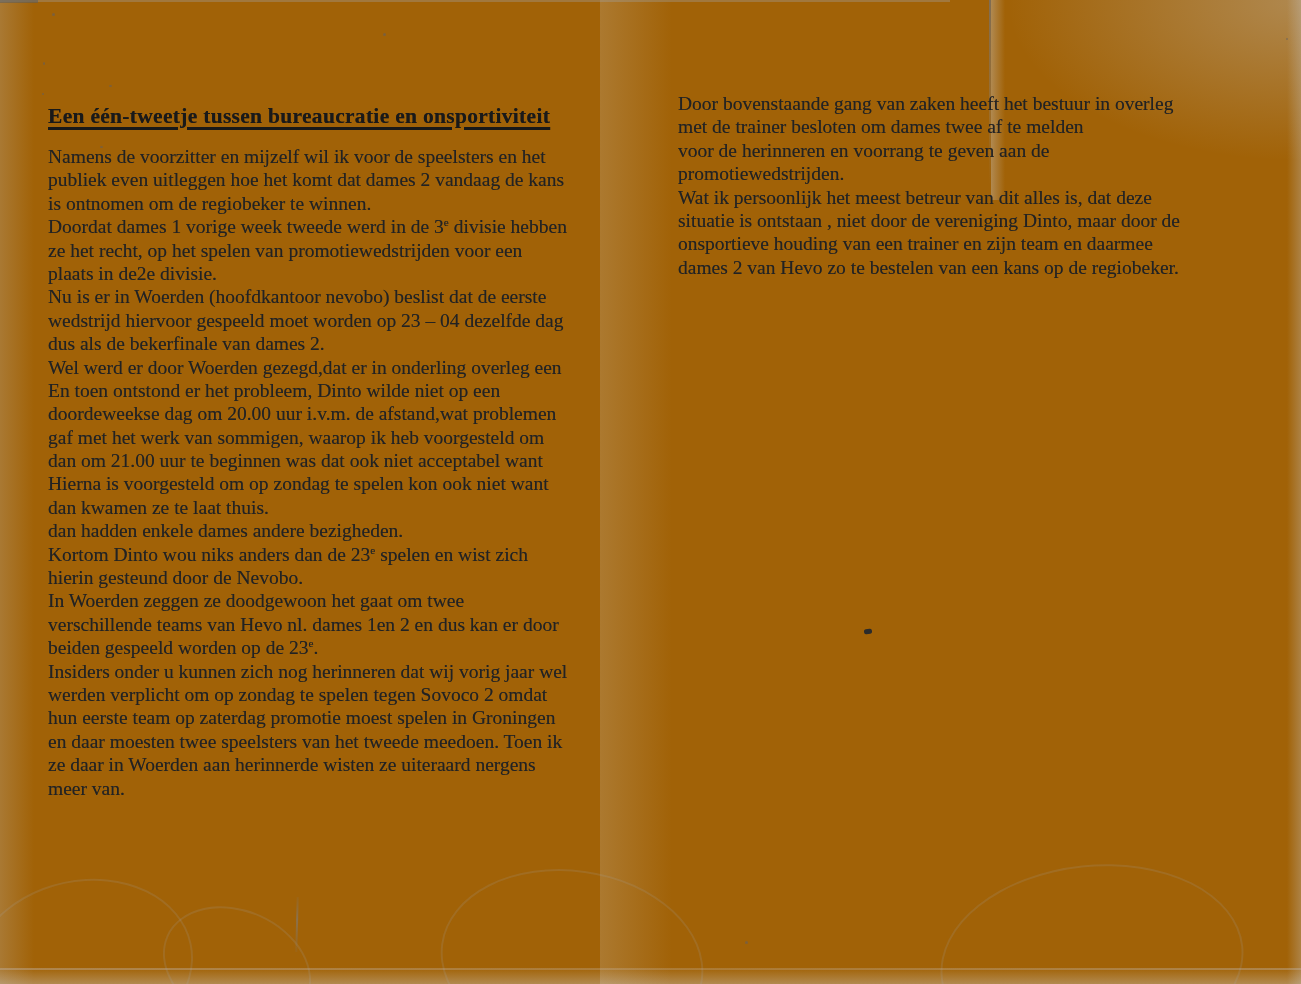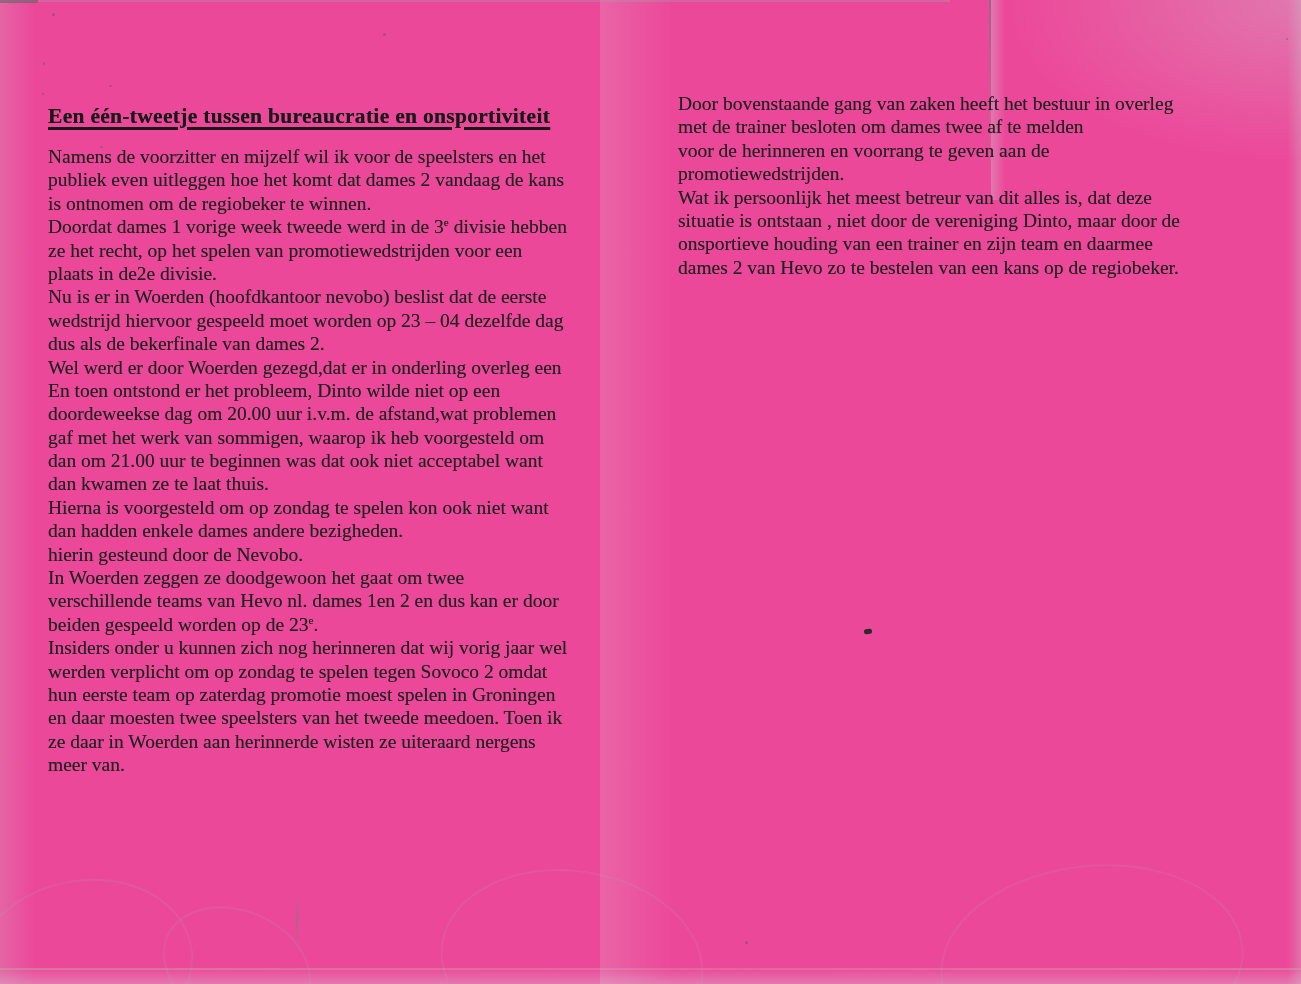--- a/index.html
+++ b/index.html
@@ -1,19 +1,19 @@
 <!DOCTYPE html>
 <html><head>
 <meta charset="utf-8">
 <style>
   html,body{margin:0;padding:0;background:#e9e9e9;}
   .scan{
     position:relative;
     width:1301px;height:984px;
-    background:#ec4899;
+    background:#a16207;
     overflow:hidden;
     font-family:"Liberation Serif","DejaVu Serif",serif;
     color:#1f1f1f;
   }
   
   .shade{position:absolute;pointer-events:none;}
   .shade-left-edge{left:0;top:0;width:34px;height:984px;
     background:linear-gradient(90deg,rgba(198,202,206,0.22),rgba(255,255,255,0));}
   .shade-top-right{right:0;top:0;width:420px;height:260px;
     background:radial-gradient(ellipse 420px 230px at 100% 0%,rgba(203,208,214,0.35),rgba(255,255,255,0) 70%);}
@@ -106,23 +106,24 @@
         <div class="line">ze het recht, op het spelen van promotiewedstrijden voor een</div>
         <div class="line">plaats in de2e divisie.</div>
         <div class="line">Nu is er in Woerden (hoofdkantoor nevobo) beslist dat de eerste</div>
         <div class="line">wedstrijd hiervoor gespeeld moet worden op 23 – 04 dezelfde dag</div>
         <div class="line">dus als de bekerfinale van dames 2.</div>
         <div class="line">Wel werd er door Woerden gezegd,dat er in onderling overleg een</div>
         <div class="line">En toen ontstond er het probleem, Dinto wilde niet op een</div>
         <div class="line">doordeweekse dag om 20.00 uur i.v.m. de afstand,wat problemen</div>
         <div class="line">gaf met het werk van sommigen, waarop ik heb voorgesteld om</div>
         <div class="line">dan om 21.00 uur te beginnen was dat ook niet acceptabel want</div>
+        <div class="line">Hierna is voorgesteld om op zondag te spelen kon ook niet want</div>
         <div class="line">dan kwamen ze te laat thuis.</div>
-        <div class="line">Hierna is voorgesteld om op zondag te spelen kon ook niet want</div>
         <div class="line">dan hadden enkele dames andere bezigheden.</div>
+        <div class="line">Kortom Dinto wou niks anders dan de 23<sup>e</sup> spelen en wist zich</div>
         <div class="line">hierin gesteund door de Nevobo.</div>
         <div class="line">In Woerden zeggen ze doodgewoon het gaat om twee</div>
         <div class="line">verschillende teams van Hevo nl. dames 1en 2 en dus kan er door</div>
         <div class="line">beiden gespeeld worden op de 23<sup>e</sup>.</div>
         <div class="line">Insiders onder u kunnen zich nog herinneren dat wij vorig jaar wel</div>
         <div class="line">werden verplicht om op zondag te spelen tegen Sovoco 2 omdat</div>
         <div class="line">hun eerste team op zaterdag promotie moest spelen in Groningen</div>
         <div class="line">en daar moesten twee speelsters van het tweede meedoen. Toen ik</div>
         <div class="line">ze daar in Woerden aan herinnerde wisten ze uiteraard nergens</div>
         <div class="line">meer van.</div>

